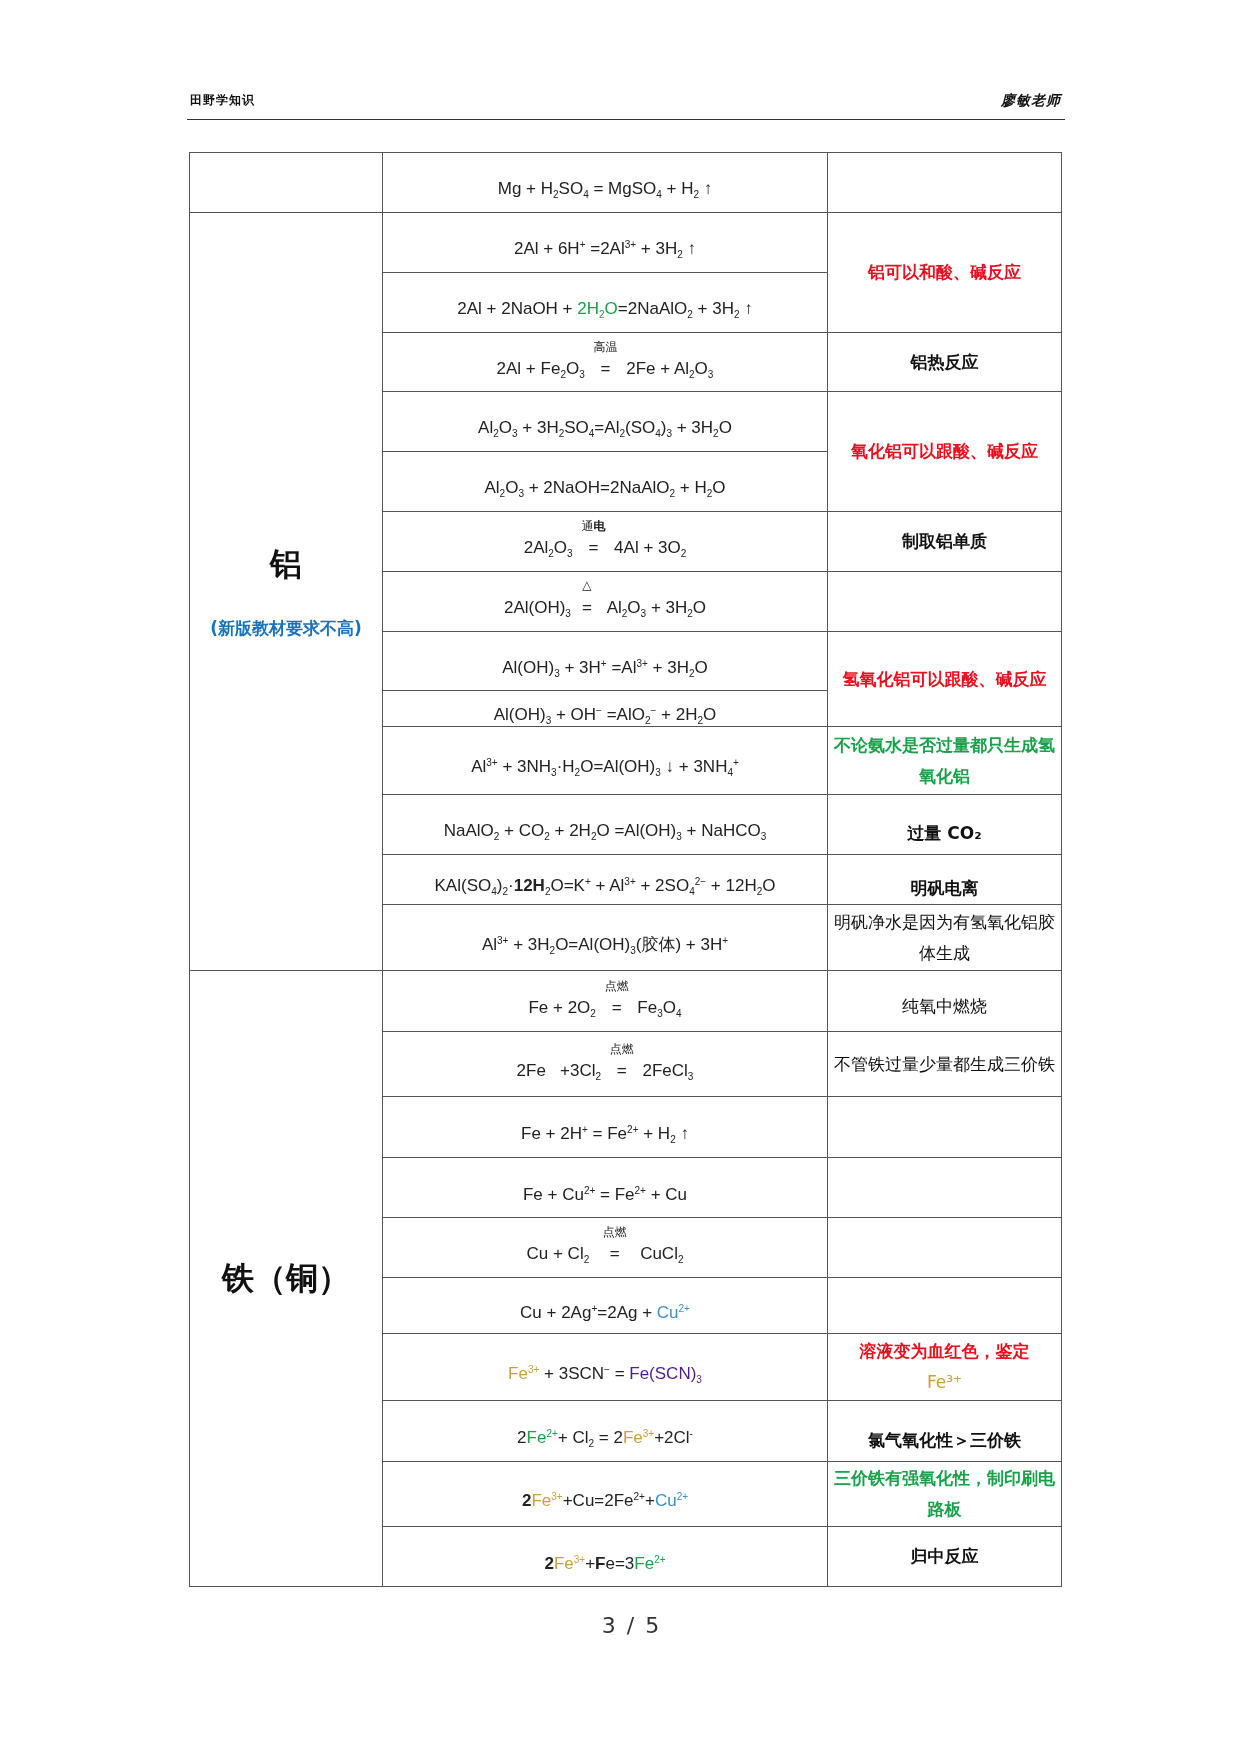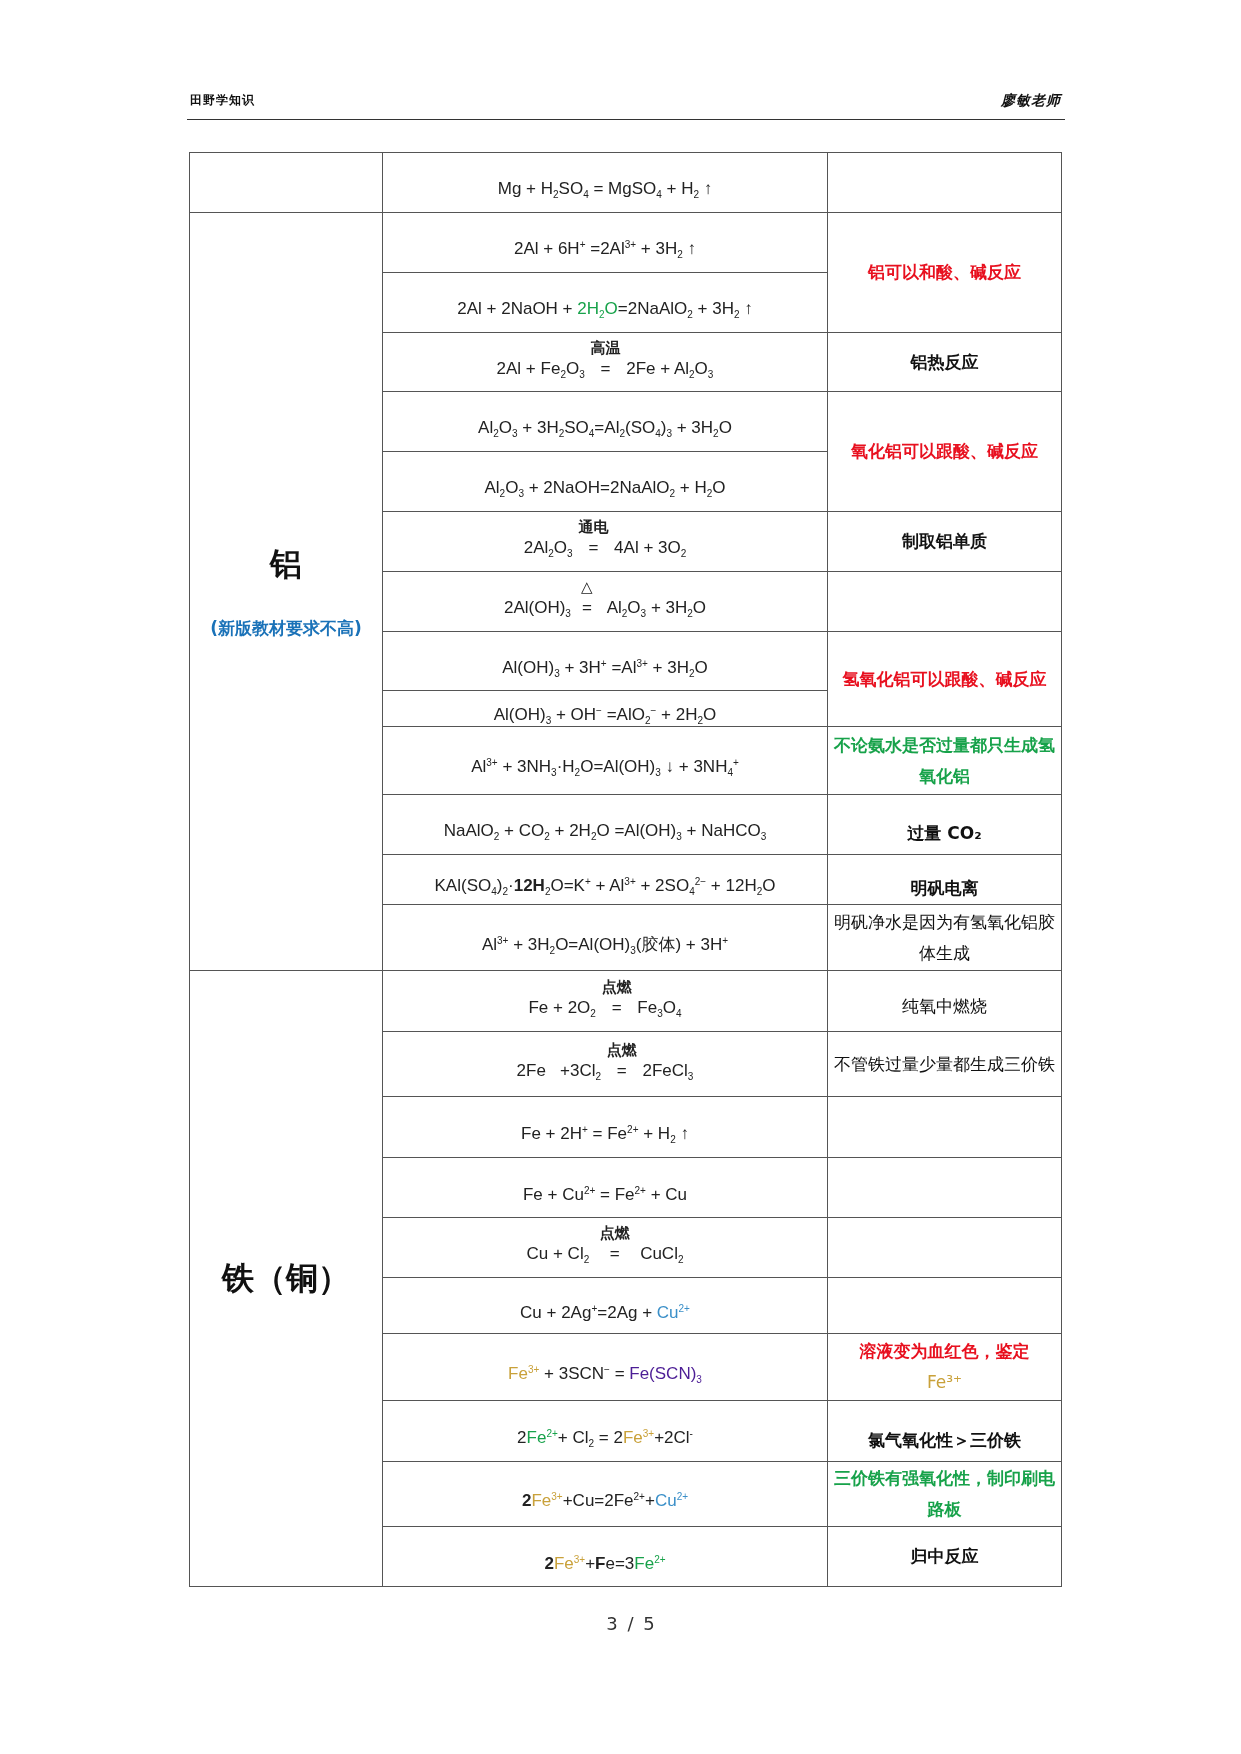--- a/index.html
+++ b/index.html
@@ -1,35 +1,35 @@
 <!DOCTYPE html>
 <html><head>
 <meta charset="utf-8">
 <style>
   html, body { margin:0; padding:0; background:#fff; }
   body { width:1241px; height:1754px; position:relative; overflow:hidden;
          font-family:"DejaVu Sans","Liberation Sans",sans-serif; color:#222; }
   .hdr-left { position:absolute; left:190px; top:92px; font-family:"DejaVu Serif","Liberation Serif",serif; font-weight:bold; font-size:12px; color:#111; letter-spacing:1px; }
   .hdr-right { position:absolute; right:180px; top:92px; font-family:"DejaVu Serif","Liberation Serif",serif; font-weight:bold; font-style:italic; font-size:14px; color:#111; letter-spacing:1px; }
   .hdr-line { position:absolute; left:187px; right:176px; top:119px; height:0; border-top:1.5px solid #333; }
-  .pagenum { position:absolute; left:0; right:0; top:1613px; text-align:center; font-size:18px; color:#333; letter-spacing:2px;margin-left:22px; }
+  .pagenum { position:absolute; left:0; right:0; top:1613px; text-align:center; font-size:22px; color:#333; letter-spacing:2px;margin-left:22px; }
   table.t { position:absolute; left:189px; top:152px; width:872px; border-collapse:collapse; table-layout:fixed; }
   table.t td { border:1.5px solid #555; text-align:center; vertical-align:middle; padding:0 6px; }
   col.c1 { width:193px; } col.c2 { width:445px; } col.c3 { width:234px; }
   .eq { font-family:"Liberation Sans","DejaVu Sans",sans-serif; font-size:17px; color:#222; padding-top:14px !important; }
   .eq sub { font-size:10px; vertical-align:-4px; }
   .eq sup { font-size:10px; vertical-align:6px; }
   .note { font-size:17px; font-weight:bold; line-height:31px; color:#111; }
   .note.red { color:#e8101f; }
   .note.green { color:#17a24a;margin-left:24px; }
   .note.plain { font-weight:normal;margin-left:40px; }
   .sec { font-weight:bold; font-size:32px; color:#111; }
   .secnote { font-weight:bold; font-size:17px; color:#1a72b8; margin-top:30px; }
   .over { display:inline-block; position:relative; width:32px; text-align:center; }
-  .over .cond { position:absolute; left:-6px; right:-6px; top:-20px; font-size:15px; white-space:nowrap;font-weight:bold; }
+  .over .cond { position:absolute; left:-6px; right:-6px; top:-20px; font-size:12px; white-space:nowrap; }
   .g { color:#17a24a; } .gold { color:#c9a13a; } .rd { color:#4c1d95; } .bl { color:#3a8fc8; }
   .b { font-weight:bold; }
 </style>
 </head>
 <body>
 
 <div class="hdr-left">田野学知识</div>
 <div class="hdr-right">廖敏老师</div>
 <div class="hdr-line"></div>
 

